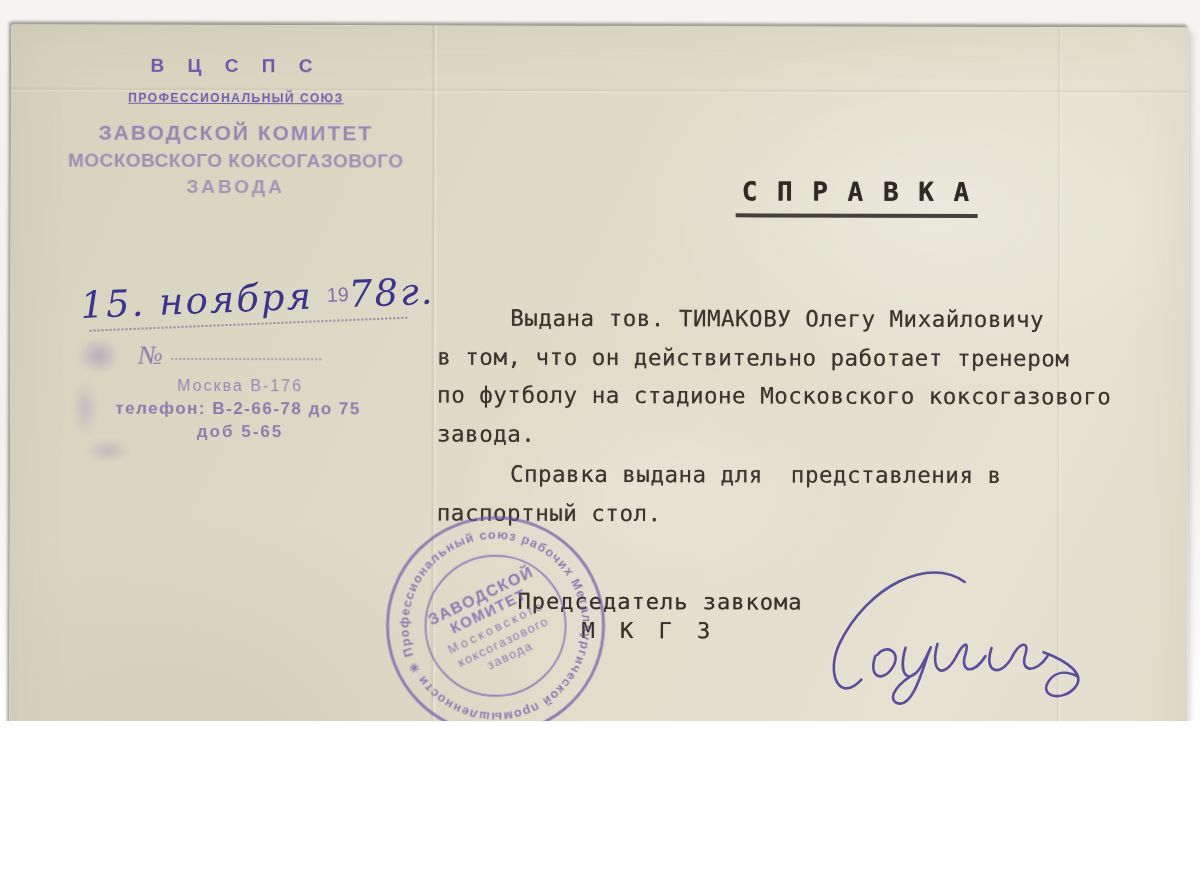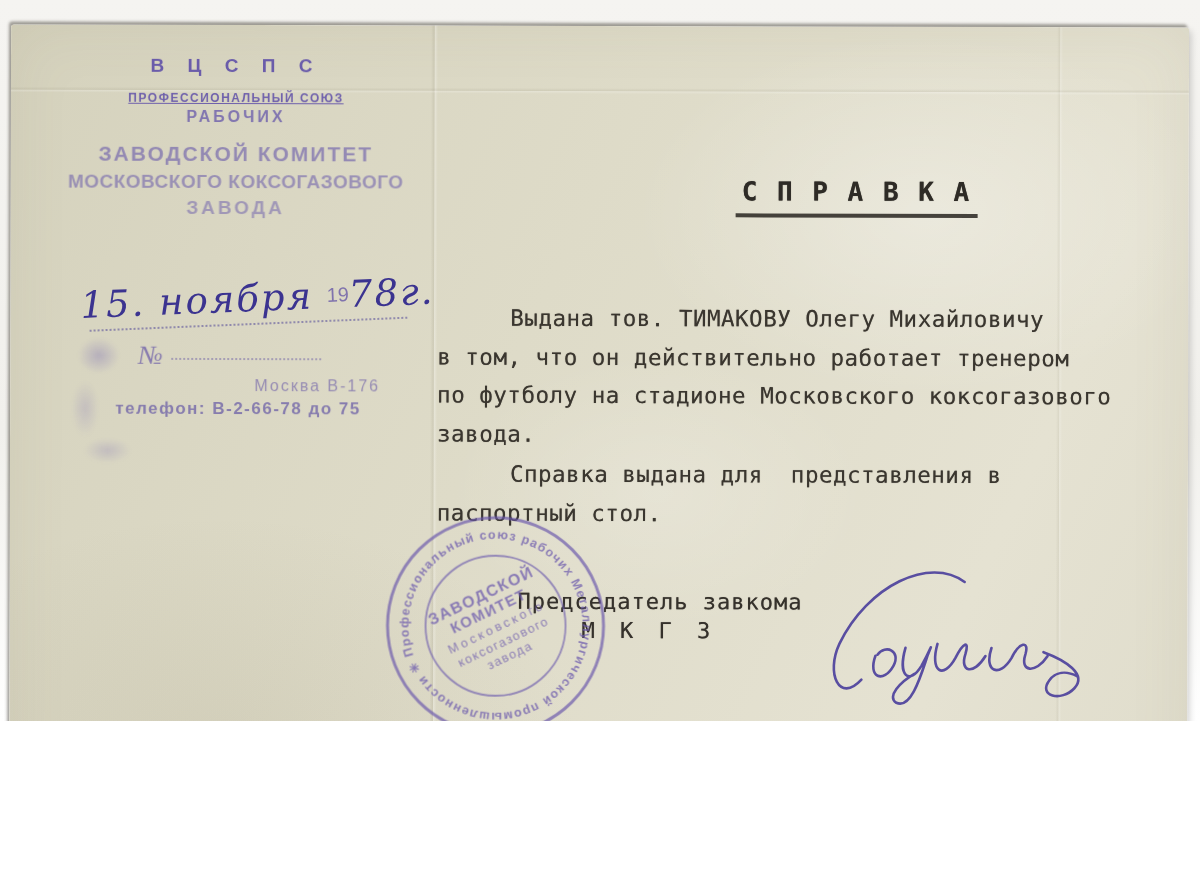--- a/index.html
+++ b/index.html
@@ -56,21 +56,21 @@
   .date-year-printed{
     font-family:"Liberation Sans", sans-serif; font-style:normal; font-size:20px;
     color:#6a5ba8; opacity:0.8; vertical-align:6px;
   }
   .number-line{
     position:absolute; left:128px; top:316px; width:220px;
     color:#6a5ba8; opacity:0.75; filter:blur(0.3px);
     font-family:"Liberation Serif", serif; font-size:26px; font-style:italic;
   }
   .number-dots{display:inline-block; width:150px; border-bottom:2px dotted rgba(90,75,160,0.55); vertical-align:4px; margin-left:8px;}
-  .cs-addr{position:absolute; left:90px; top:352px; width:280px; text-align:right;
+  .cs-addr{position:absolute; left:90px; top:352px; width:280px; text-align:center;
     color:#6a5ba8; opacity:0.62; filter:blur(0.5px);
     font-family:"Liberation Sans", sans-serif; font-size:16px; letter-spacing:2px;}
   .cs-phone{position:absolute; left:58px; top:374px; width:340px; text-align:center;
     color:#6356a5; opacity:0.70; filter:blur(0.4px);
     font-family:"Liberation Sans", sans-serif; font-size:17px; font-weight:bold; letter-spacing:1.5px;}
   .cs-ext{position:absolute; left:120px; top:397px; width:220px; text-align:center;
     color:#6356a5; opacity:0.68; filter:blur(0.4px);
     font-family:"Liberation Sans", sans-serif; font-size:17px; font-weight:bold; letter-spacing:2px;}
   .smudge{
     position:absolute; left:48px; top:300px; width:90px; height:140px;
@@ -125,39 +125,39 @@
 <div class="scan">
   <div class="paper">
 
     <div class="crease v1"></div>
     <div class="crease v2"></div>
     <div class="crease h1"></div>
 
     <div class="corner-stamp">
       <div class="cs-line cs-vcsps">В Ц С П С</div>
       <div class="cs-line cs-union1">ПРОФЕССИОНАЛЬНЫЙ СОЮЗ</div>
-      <div class="cs-line cs-union2">РАБОЧИХ</div>
       <div class="cs-line cs-comm1">ЗАВОДСКОЙ КОМИТЕТ</div>
       <div class="cs-line cs-comm2">МОСКОВСКОГО КОКСОГАЗОВОГО</div>
       <div class="cs-line cs-comm3">ЗАВОДА</div>
     </div>
 
     <div class="smudge"></div>
 
     <div class="date-line">
       <span class="date-text">15. ноября </span><span class="date-year-printed">19</span><span class="date-text">78г.</span>
       <div class="date-rule"></div>
     </div>
 
     <div class="number-line">
       <span>№</span><span class="number-dots"></span>
     </div>
 
     <div class="cs-addr">Москва В-176</div>
     <div class="cs-phone">телефон: В-2-66-78 до 75</div>
+    <div class="cs-ext">доб 5-65</div>
 
     <div class="doc-title">С П Р А В К А</div>
 
     <div class="body-text">
       <div class="body-line indent">Выдана тов. ТИМАКОВУ Олегу Михайловичу</div>
       <div class="body-line">в том, что он действительно работает тренером</div>
       <div class="body-line">по футболу на стадионе Московского коксогазового</div>
       <div class="body-line">завода.</div>
       <div class="body-line indent gap">Справка выдана для  представления в</div>
       <div class="body-line">паспортный стол.</div>

